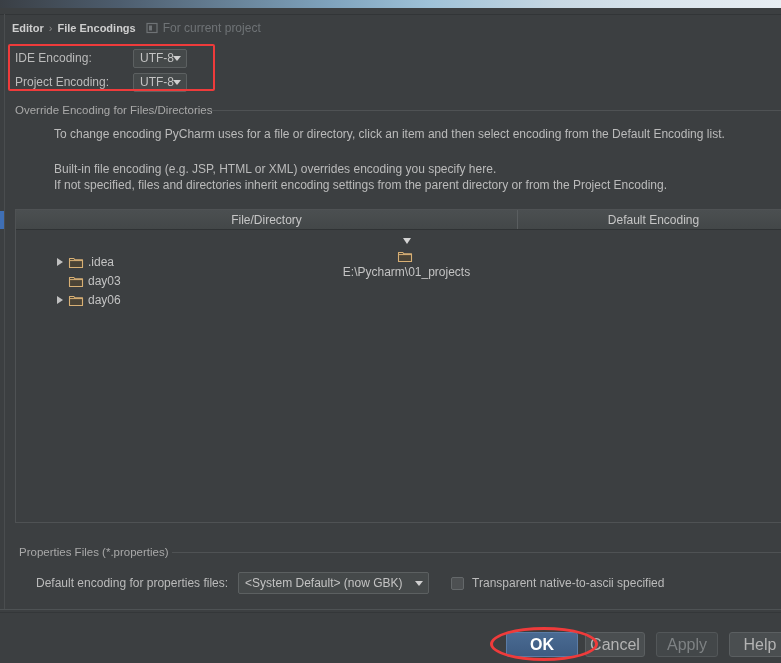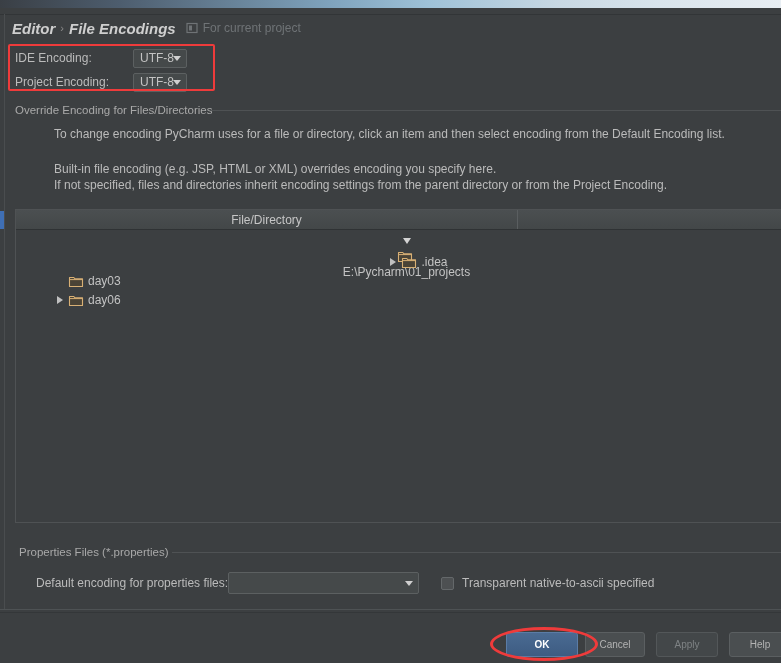--- a/index.html
+++ b/index.html
@@ -38,24 +38,23 @@
   
   .breadcrumb {
     position: absolute;
     left: 12px; top: 19px;
     height: 18px;
     display: flex;
     align-items: center;
     white-space: nowrap;
   }
   .bc-crumb {
-    font-size: 15px;
+    font-size: 11px;
     font-weight: bold;
     color: #cfcfcf;
-    font-style: italic;
   }
   .bc-sep {
     font-size: 11px;
     color: #8b8b8b;
     margin: 0 5px;
   }
   .bc-scope {
     display: flex;
     align-items: center;
     margin-left: 10px;
@@ -234,21 +233,21 @@
   .prop-row {
     position: absolute;
     left: 36px; top: 572px;
     height: 22px;
     display: flex;
     align-items: center;
   }
   .prop-label {
     font-size: 12px;
     color: #bbbbbb;
-    margin-right: 0;
+    margin-right: 10px;
   }
   .combo.wide {
     width: 191px;
     height: 22px;
     padding: 0 20px 0 6px;
   }
   .chk-wrap {
     display: flex;
     align-items: center;
     margin-left: 22px;
@@ -287,21 +286,21 @@
     background: #3c3f41;
   }
   .btn {
     position: absolute;
     top: 632px;
     height: 25px;
     border-radius: 3px;
     display: flex;
     align-items: center;
     justify-content: center;
-    font-size: 10px;
+    font-size: 16px;
     box-sizing: border-box;
   }
   .btn.ok {
     left: 506px; width: 72px;
     background: linear-gradient(to bottom, #4a6a92 0%, #3d5c82 100%);
     border: 1px solid #5b7ca6;
     color: #ffffff;
     font-weight: bold;
   }
   .btn.cancel {
@@ -379,35 +378,36 @@
 <div class="group-title" style="left:15px; top:104px;">Override Encoding for Files/Directories</div>
 <div class="group-line" style="left:210px; top:110px; width:571px;"></div>
 
 <div class="desc l1">To change encoding PyCharm uses for a file or directory, click an item and then select encoding from the Default Encoding list.</div>
 <div class="desc l2">Built-in file encoding (e.g. JSP, HTML or XML) overrides encoding you specify here.</div>
 <div class="desc l3">If not specified, files and directories inherit encoding settings from the parent directory or from the Project Encoding.</div>
 
 <div class="table-wrap">
   <div class="table-head">
     <div class="th c1">File/Directory</div>
+    <div class="th c2">Default Encoding</div>
   </div>
   <div class="tree" id="tree-body">
       <div class="tree-row" style="padding-left: 16px; flex-direction: column;">
         <span class="tw-arrow">
           <span class="arrow-down"></span>
         </span>
         <span class="folder-ico">
           <svg width="16" height="14" viewBox="0 0 16 14">
             <path d="M1.5 3.5h4.3l1.2 1.4h7.5v7.6h-13z" fill="#4a4336" stroke="#d8b075" stroke-width="1.1" stroke-linejoin="round"></path>
             <path d="M1.5 5.6h13" stroke="#d8b075" stroke-width="1"></path>
           </svg>
         </span>
         <span>E:\Pycharm\01_projects</span>
       </div>
-      <div class="tree-row" style="padding-left: 36px; justify-content: center;">
+      <div class="tree-row" style="padding-left: 36px;">
         <span class="tw-arrow">
           <span class="arrow-right"></span>
         </span>
         <span class="folder-ico">
           <svg width="16" height="14" viewBox="0 0 16 14">
             <path d="M1.5 3.5h4.3l1.2 1.4h7.5v7.6h-13z" fill="#4a4336" stroke="#d8b075" stroke-width="1.1" stroke-linejoin="round"></path>
             <path d="M1.5 5.6h13" stroke="#d8b075" stroke-width="1"></path>
           </svg>
         </span>
         <span>.idea</span>
@@ -436,20 +436,21 @@
       </div>
     </div>
 </div>
 
 <div class="group-title" style="left:19px; top:546px;">Properties Files (*.properties)</div>
 <div class="group-line" style="left:172px; top:552px; width:609px;"></div>
 
 <div class="prop-row">
   <span class="prop-label">Default encoding for properties files:</span>
   <span class="combo wide">
+    <span>&lt;System Default&gt; (now GBK)</span>
     <span class="caret"></span>
   </span>
   <span class="chk-wrap">
     <span class="checkbox"></span>
     <span class="chk-label">Transparent native-to-ascii specified</span>
   </span>
 </div>
 
 <div class="btnbar-sep"></div>
 <div class="btnbar-sep2"></div>

